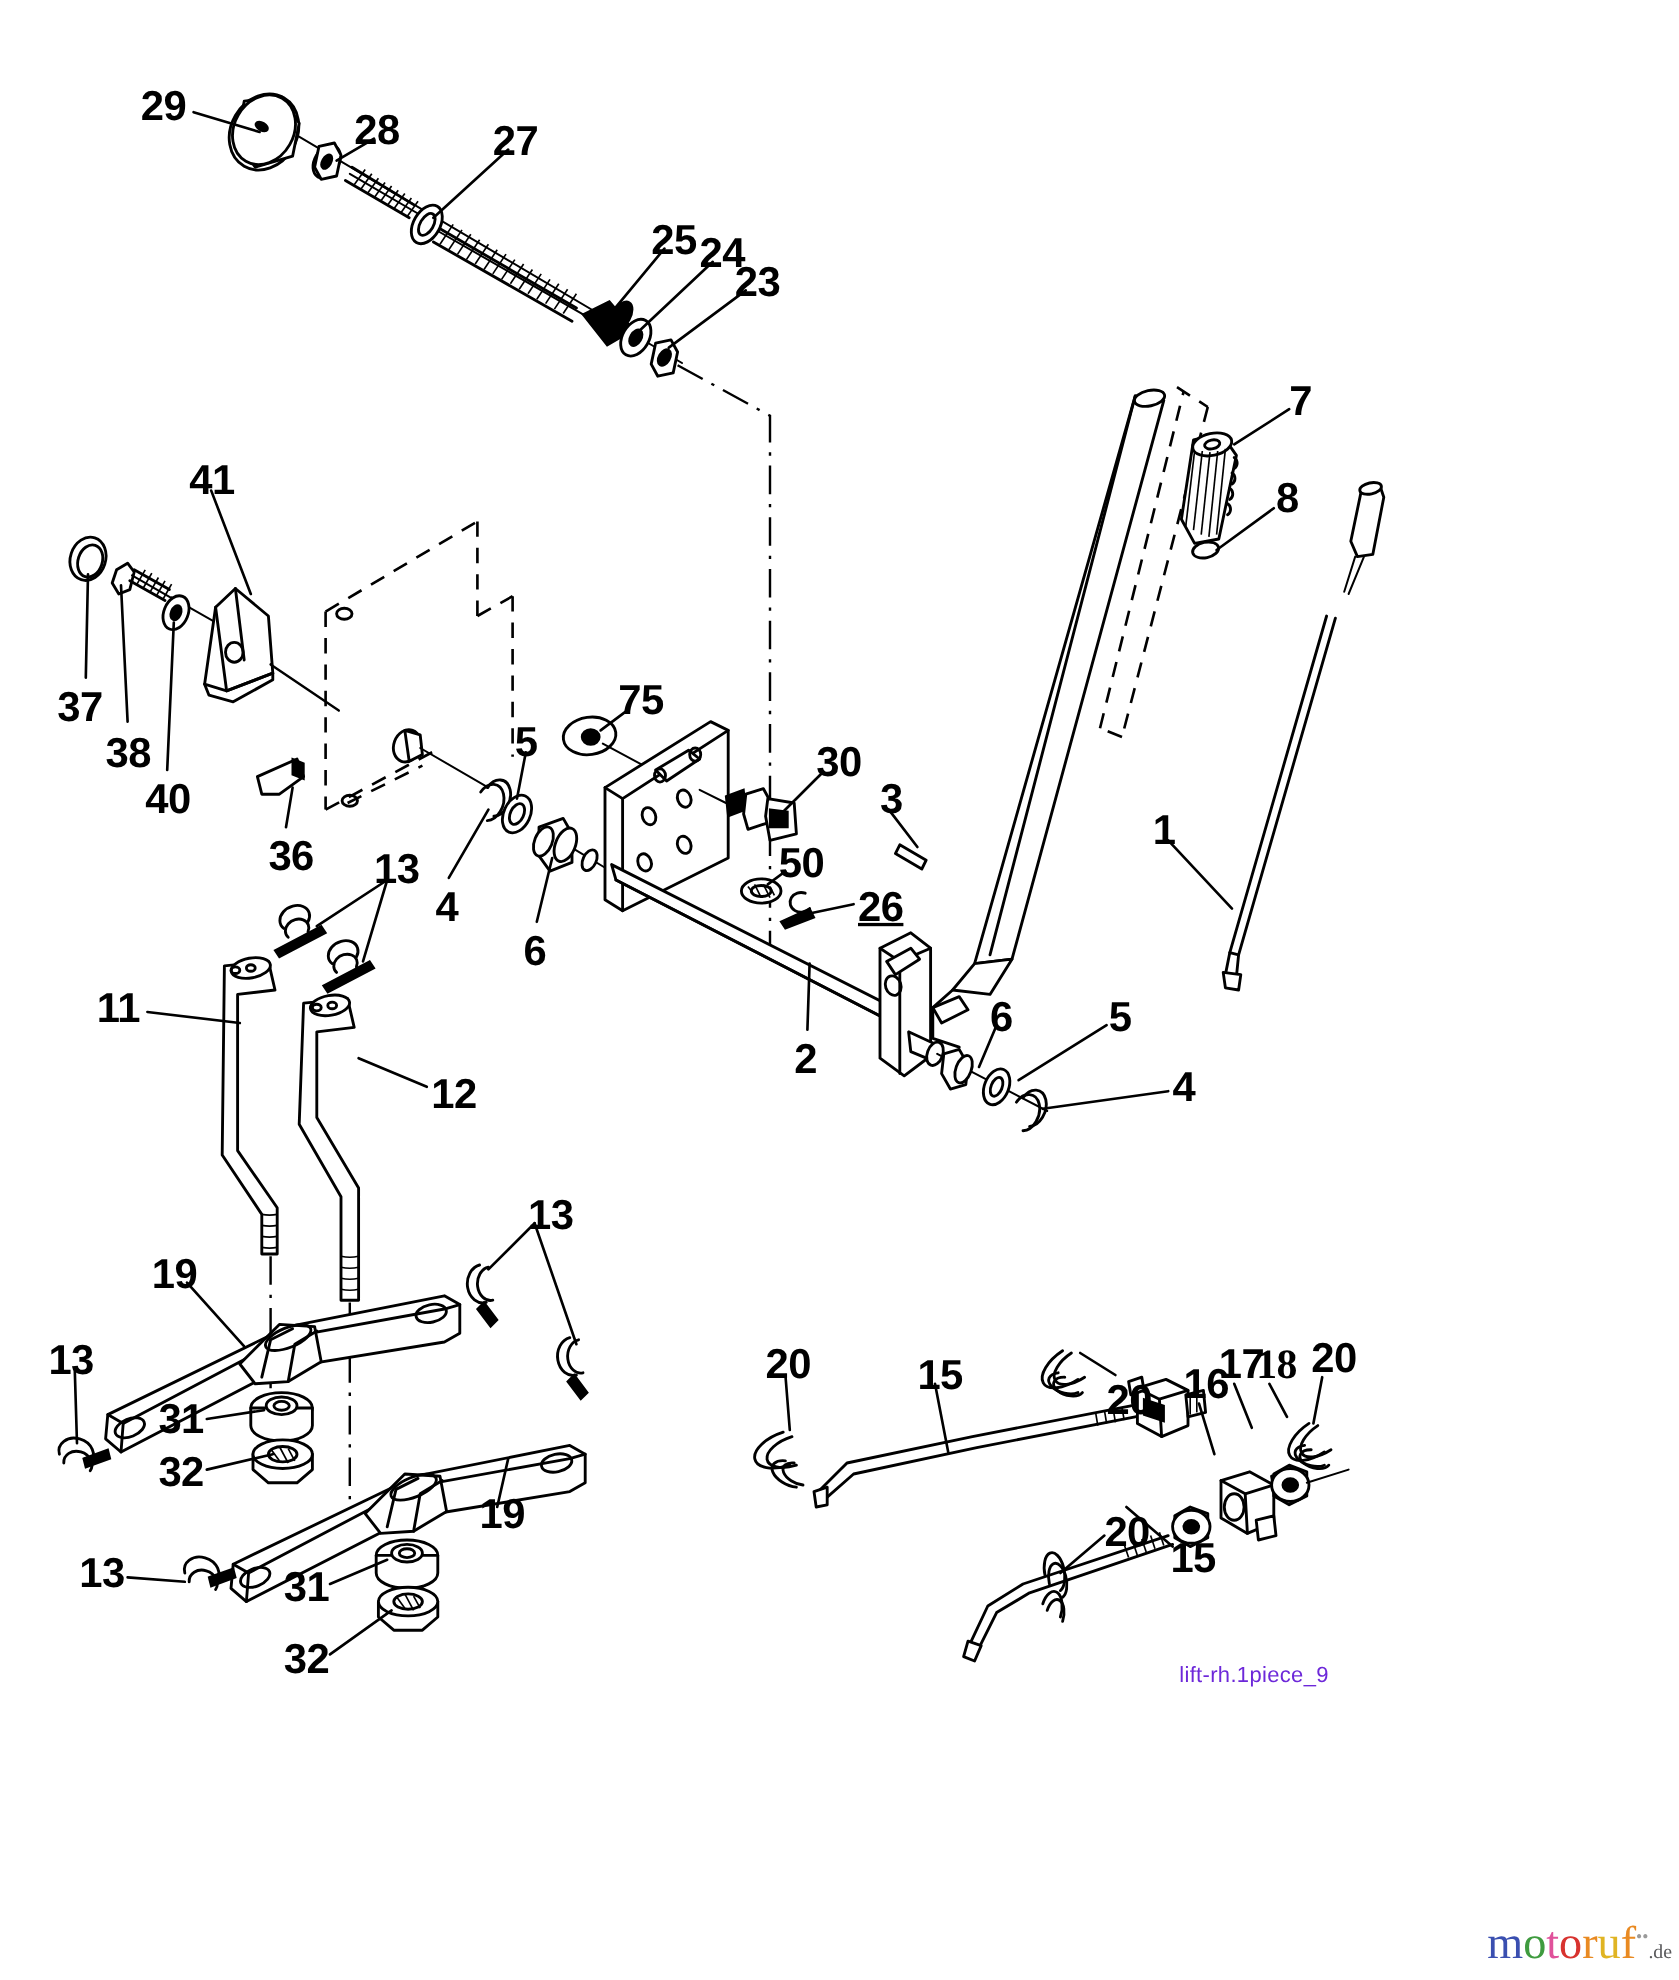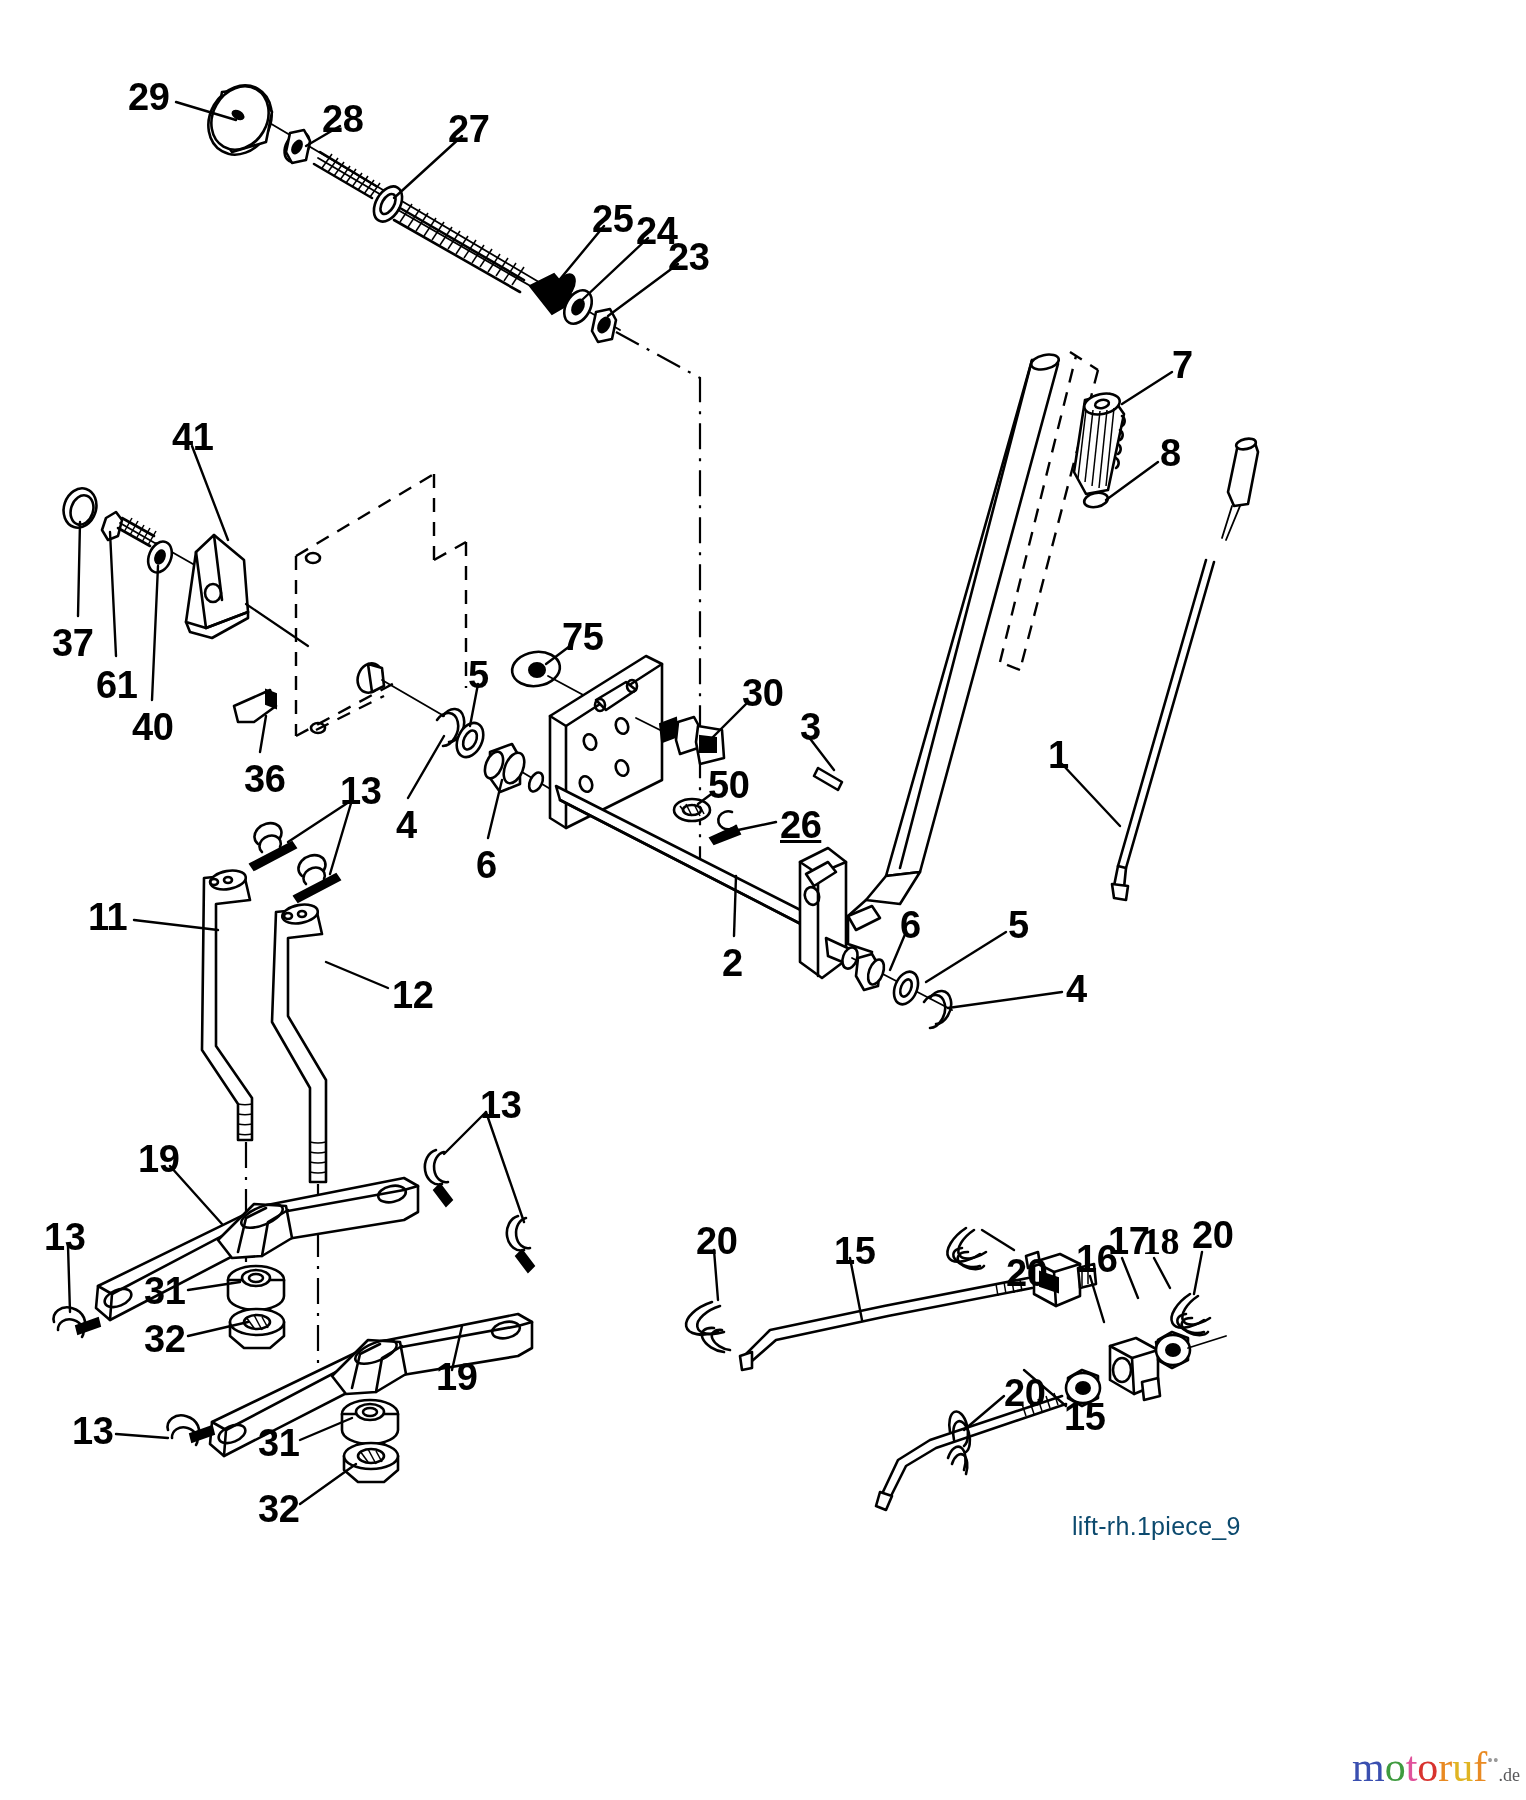--- a/index.html
+++ b/index.html
@@ -29,23 +29,23 @@
     white-space:nowrap;
     user-select:none;
   }
 
   
   .caption{
     position:absolute;
     left:1072px;
     top:1512px;
     font-family:"Liberation Sans", sans-serif;
-    font-size:25px;
+    font-size:20px;
     letter-spacing:0.3px;
-    color:#0c4a6e;
+    color:#6d28d9;
     white-space:nowrap;
   }
 
   
   .wm{
     position:absolute;
     left:1352px;
     top:1740px;
     font-family:"Liberation Serif", serif;
     font-size:42px;
@@ -620,21 +620,21 @@
   <div class="lbl" style="left:128px;top:78px;">29</div>
   <div class="lbl" style="left:322px;top:100px;">28</div>
   <div class="lbl" style="left:448px;top:110px;">27</div>
   <div class="lbl" style="left:592px;top:200px;">25</div>
   <div class="lbl" style="left:636px;top:212px;">24</div>
   <div class="lbl" style="left:668px;top:238px;">23</div>
   <div class="lbl" style="left:1172px;top:346px;">7</div>
   <div class="lbl" style="left:1160px;top:434px;">8</div>
   <div class="lbl" style="left:172px;top:418px;">41</div>
   <div class="lbl" style="left:52px;top:624px;">37</div>
-  <div class="lbl" style="left:96px;top:666px;">61</div>
+  <div class="lbl" style="left:96px;top:666px;">38</div>
   <div class="lbl" style="left:132px;top:708px;">40</div>
   <div class="lbl" style="left:562px;top:618px;">75</div>
   <div class="lbl" style="left:468px;top:656px;">5</div>
   <div class="lbl" style="left:742px;top:674px;">30</div>
   <div class="lbl" style="left:800px;top:708px;">3</div>
   <div class="lbl" style="left:708px;top:766px;">50</div>
   <div class="lbl" style="left:244px;top:760px;">36</div>
   <div class="lbl" style="left:396px;top:806px;">4</div>
   <div class="lbl" style="left:476px;top:846px;">6</div>
   <div class="lbl" style="left:780px;top:806px;text-decoration:underline;">26</div>

